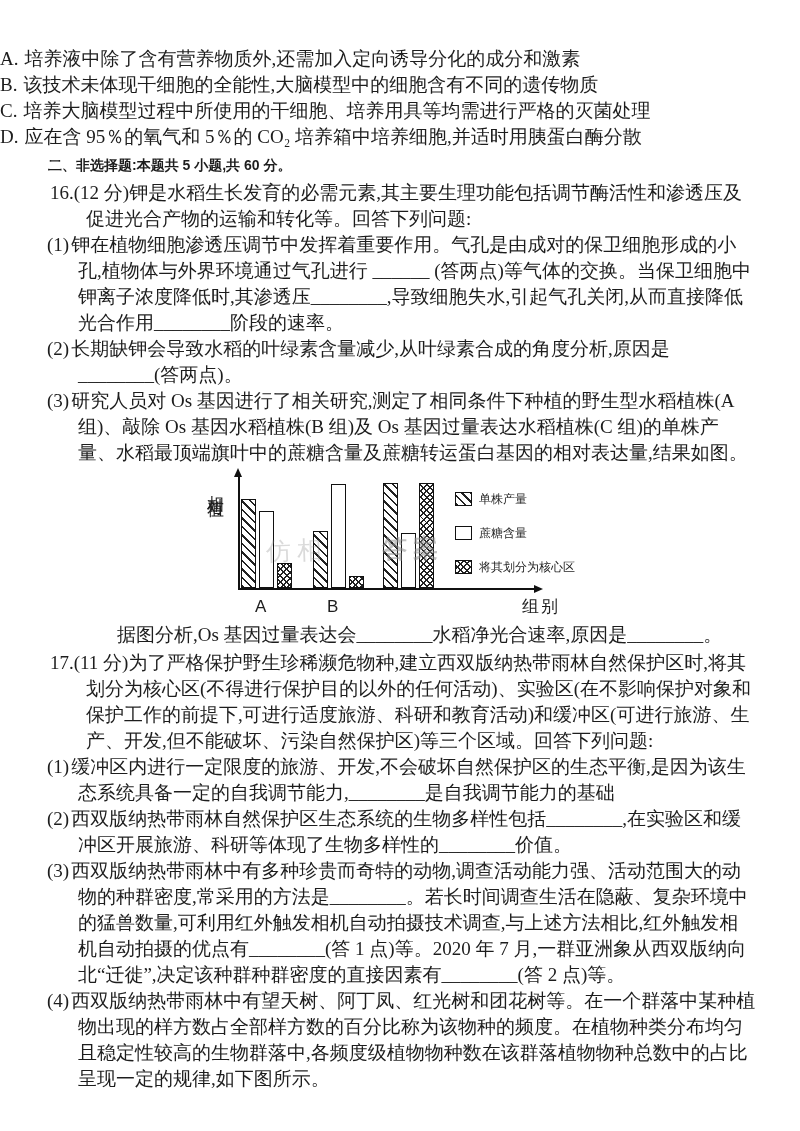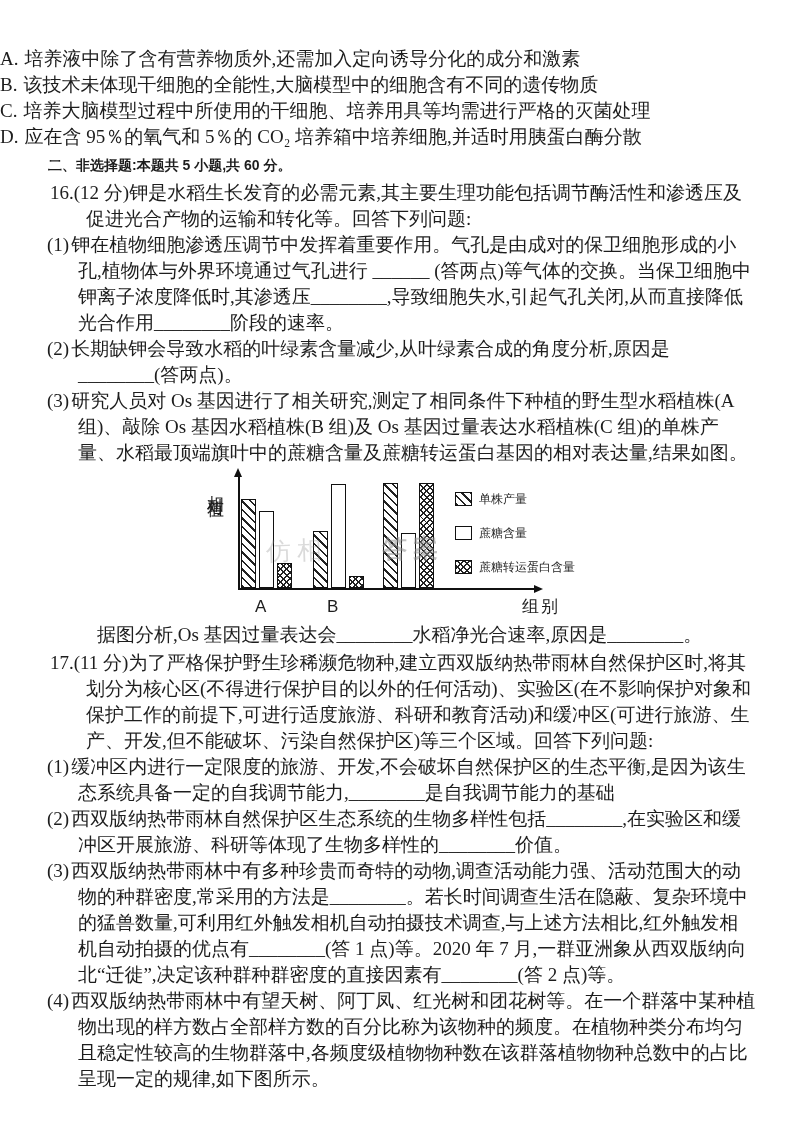--- a/index.html
+++ b/index.html
@@ -15,21 +15,21 @@
   .opt-label{margin-right:6px;}
   .section{
     padding-left:48px;font-weight:bold;
     font-family:"Liberation Sans","DejaVu Sans",sans-serif;
     font-size:14px;margin-top:2px;
   }
   .q-intro{padding-left:86px;text-indent:-36px;margin-top:2px;}
   .q-num{}
   .part{padding-left:78px;text-indent:-31px;}
   .part-label{margin-right:2px;}
-  .conclusion{padding-left:83px;margin-left:14px;}
+  .conclusion{padding-left:117px;}
 
   
   .chart{position:relative;height:150px;width:560px;margin:4px 0 2px 200px;}
   .ylabel{
     position:absolute;left:6px;top:12px;
     writing-mode:vertical-rl;text-orientation:upright;
     font-size:17px;letter-spacing:3px;line-height:18px;
   }
   .y-axis{position:absolute;left:38px;top:6px;height:114px;border-left:2px solid #111;}
   .y-arrow{
@@ -106,21 +106,21 @@
           <div class="legend-row">
             <span class="swatch p-diag"></span>
             <span class="legend-label">单株产量</span>
           </div>
           <div class="legend-row">
             <span class="swatch p-plain"></span>
             <span class="legend-label">蔗糖含量</span>
           </div>
           <div class="legend-row">
             <span class="swatch p-cross"></span>
-            <span class="legend-label">蔗糖转运蛋白含量</span>
+            <span class="legend-label">将其划分为核心区</span>
           </div>
         </div>
       <div class="wm wm-left">仿相</div>
       <div class="wm wm-right">答案</div>
     </div>
 
     <p class="conclusion">据图分析,Os 基因过量表达会________水稻净光合速率,原因是________。</p>
   </div>
 
   <div>

